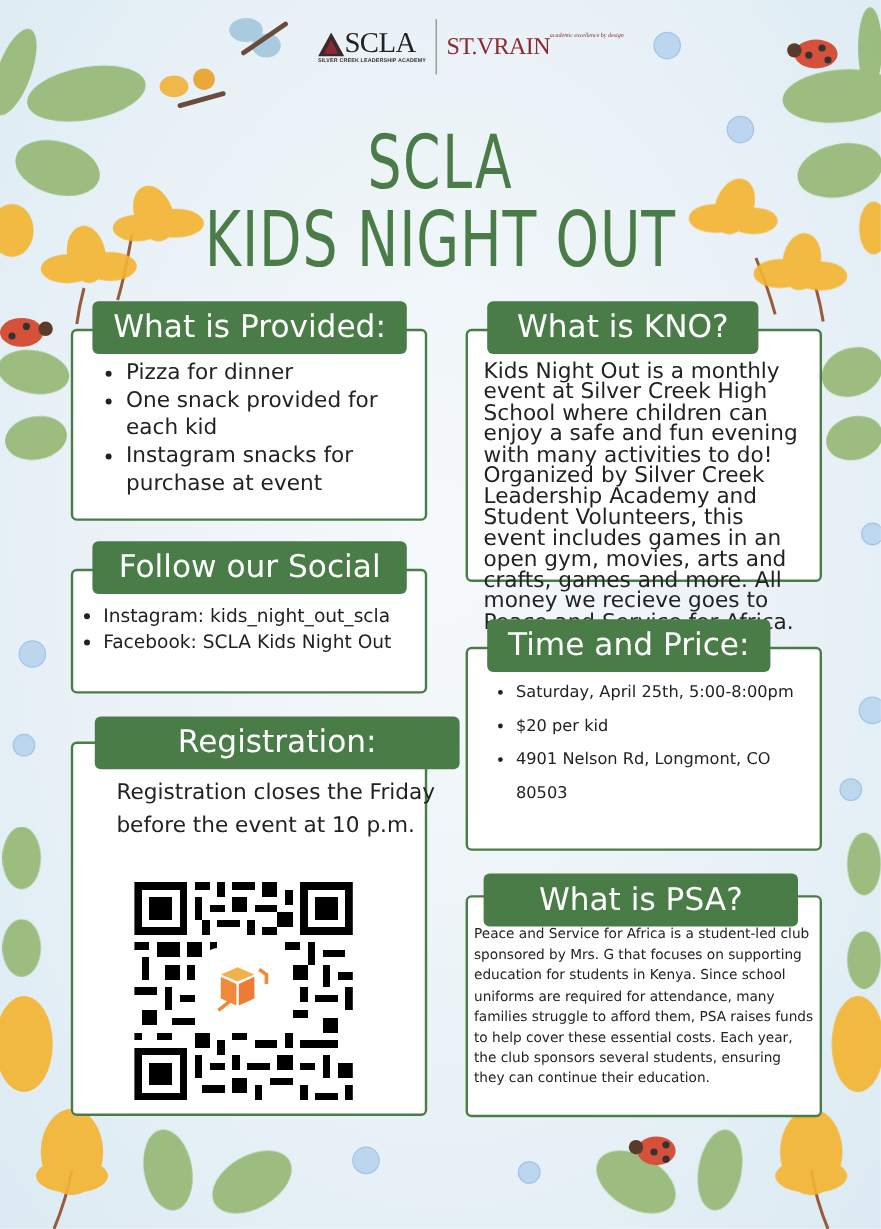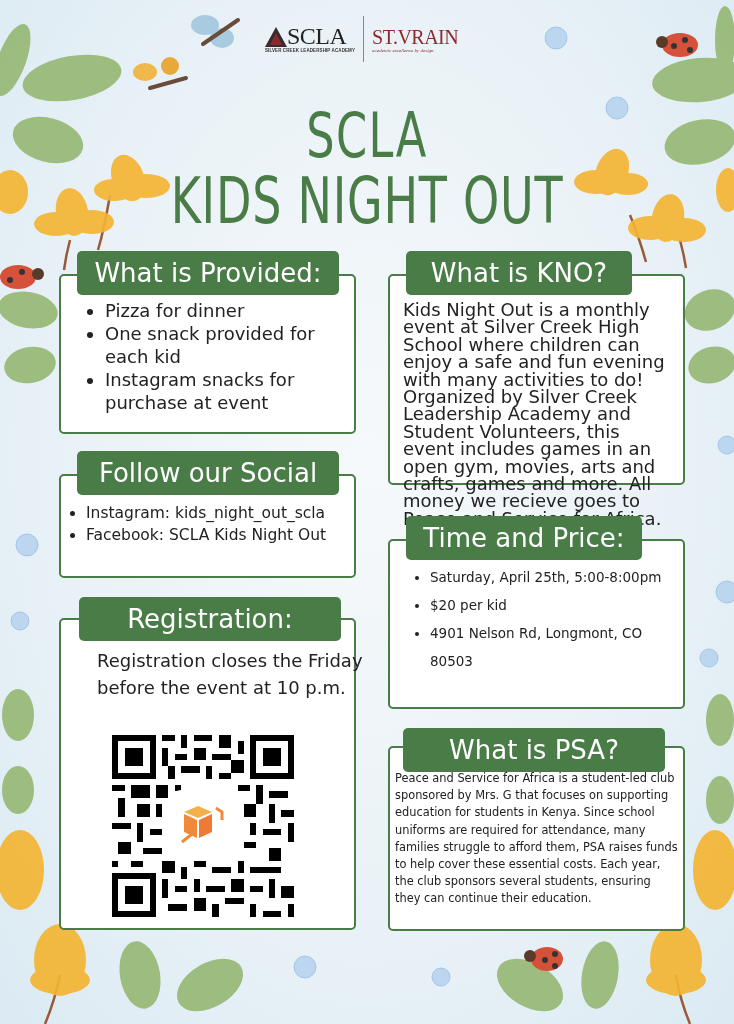--- a/index.html
+++ b/index.html
@@ -7,21 +7,21 @@
     font-family:"Liberation Sans","DejaVu Sans",sans-serif;
     background:radial-gradient(ellipse at 50% 45%,#f6f9fb 0%,#eaf2f7 55%,#dbeaf3 100%);}
   .abs{position:absolute;}
   
   .logos{left:265px;top:14px;height:50px;display:flex;align-items:center;}
   .scla-logo{display:flex;flex-direction:column;align-items:flex-start;}
   .scla-top{display:flex;align-items:flex-end;}
   .scla-word{font-family:"Liberation Serif",serif;font-size:24px;color:#222;line-height:22px;letter-spacing:-0.5px;}
   .scla-sub{font-size:4.5px;font-weight:bold;color:#333;letter-spacing:0.1px;margin-top:1px;}
   .logo-divider{width:1px;height:46px;background:#888;margin:0 8px;}
-  .sv-logo{display:flex;flex-direction:column;}
+  .sv-logo{display:flex;}
   .sv-word{font-family:"Liberation Serif",serif;font-size:20px;color:#8b2a2e;line-height:22px;letter-spacing:-0.5px;}
   .sv-sub{font-family:"Liberation Serif",serif;font-style:italic;font-size:5px;color:#8b2a2e;}
   
   .title{left:0;width:734px;text-align:center;color:#4a7c48;font-family:"DejaVu Sans",sans-serif;
     font-weight:normal;transform:scaleX(0.72);transform-origin:center;}
   .title1{top:104px;font-size:62px;line-height:64px;letter-spacing:2px;}
   .title2{top:168px;font-size:64px;line-height:66px;letter-spacing:1px;}
   
   .panel{position:absolute;background:#fff;border:2.5px solid #4a7c48;border-radius:5px;box-sizing:border-box;}
   .ptab{position:absolute;background:#4a7c48;color:#fff;border-radius:5px;text-align:center;
@@ -207,21 +207,21 @@
 <div class="ptab" style="left:406px;top:516px;width:236px;">Time and Price:</div>
 <div class="pbody" style="left:408px;top:563px;width:260px;font-size:13.5px;line-height:28px;">
   <ul>
     <li>Saturday, April 25th, 5:00-8:00pm</li>
     <li>$20 per kid</li>
     <li>4901 Nelson Rd, Longmont, CO 80503</li>
   </ul>
 </div>
 
 <div class="panel" style="left:59px;top:618px;width:297px;height:312px;"></div>
-<div class="ptab" style="left:79px;top:597px;width:262px;">Registration:</div>
+<div class="ptab" style="left:79px;top:597px;width:304px;">Registration:</div>
 <div class="pbody" style="left:76px;top:647px;width:272px;font-size:18px;line-height:27px;margin-left:21px;">Registration closes the Friday before the event at 10 p.m.</div>
 
 <svg class="abs qr" viewBox="0 0 29 29" shape-rendering="crispEdges">
   <rect width="29" height="29" fill="#fff"></rect>
   <g fill="#000">
 
     <path d="M0 0h7v7h-7zM1 1v5h5v-5zM2 2h3v3h-3z" fill-rule="evenodd"></path>
     <path d="M22 0h7v7h-7zM23 1v5h5v-5zM24 2h3v3h-3z" fill-rule="evenodd"></path>
     <path d="M0 22h7v7h-7zM1 23v5h5v-5zM2 24h3v3h-3z" fill-rule="evenodd"></path>
 

